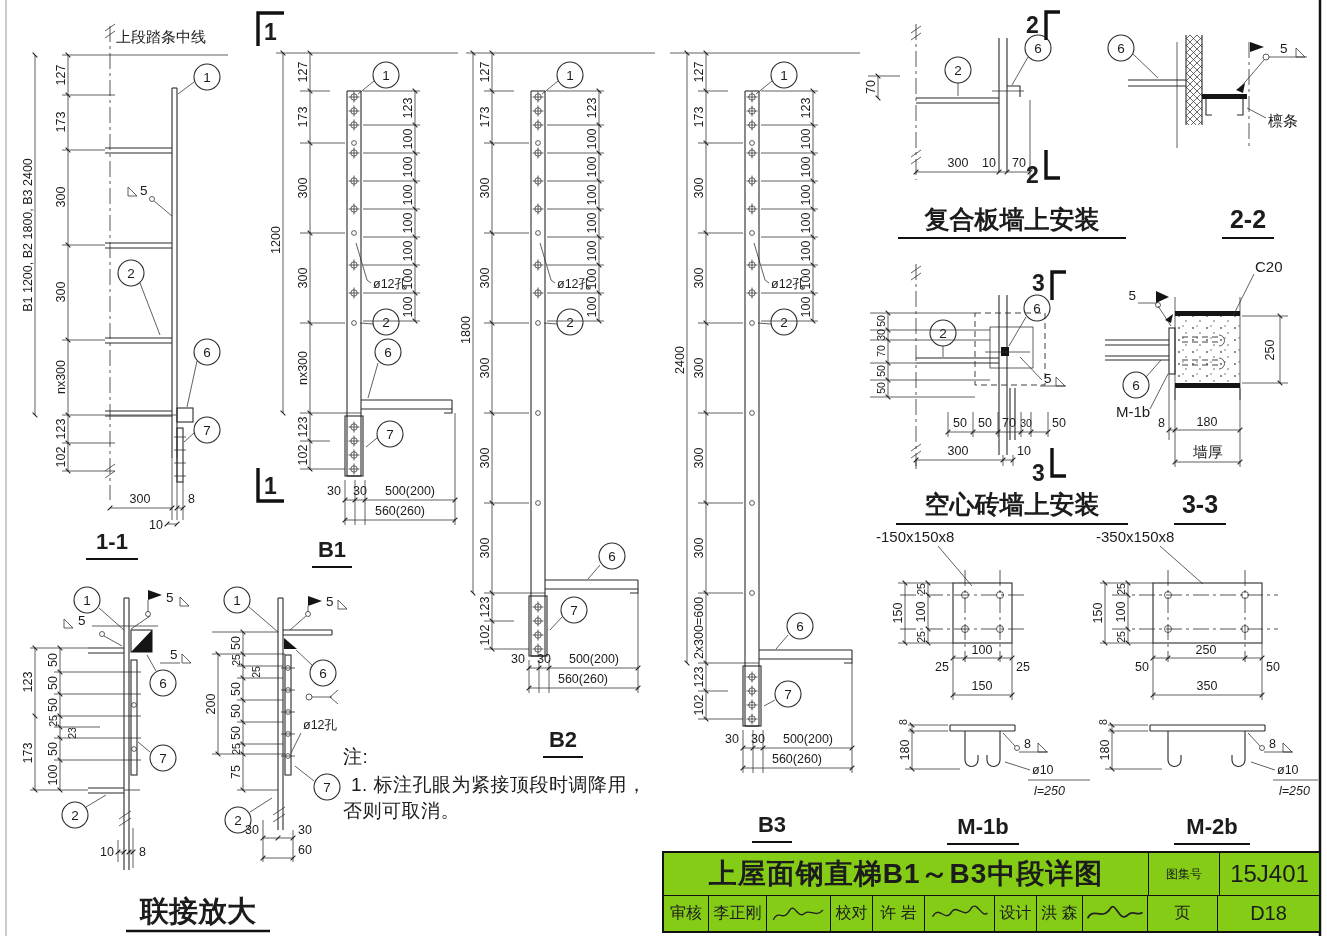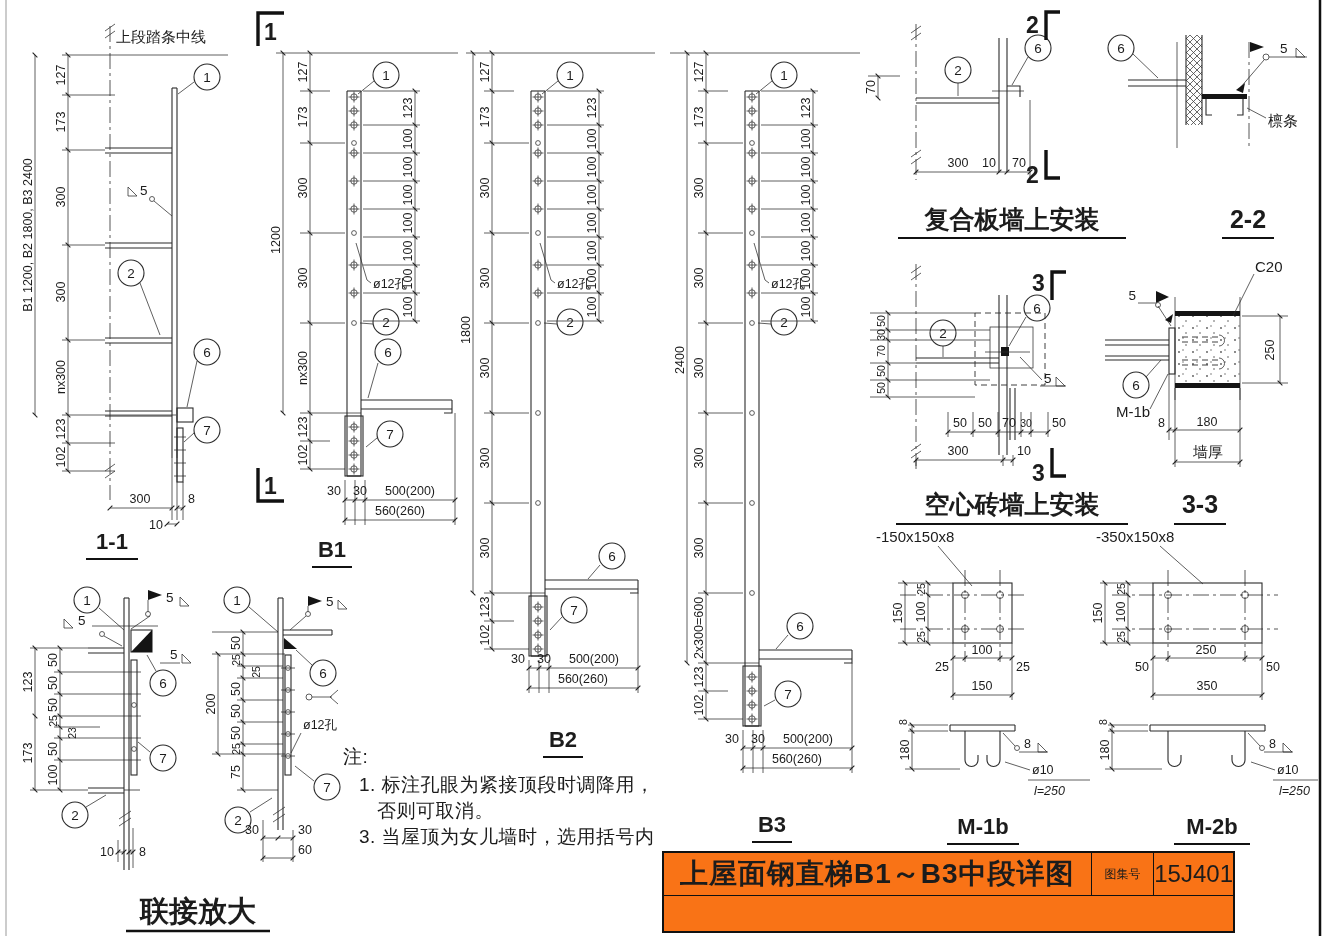--- a/index.html
+++ b/index.html
@@ -14,23 +14,23 @@
   .dim{font-size:12.5px}
   .dimS{font-size:10.5px}
   .call{font-size:13.5px}
   .lbl{font-size:15px}
   .ttl{font-size:22px;font-weight:bold}
   .cttl{font-size:25px;font-weight:bold}
   .secn{font-size:23px;font-weight:bold}
   .it{font-style:italic}
   .notes{position:absolute;font-size:19px;line-height:26px;letter-spacing:0.5px}
   .notes .h{margin-bottom:2px}
-  .n1{margin-left:16px}
-  .n2{margin-left:34px}
-  .tb{position:absolute;left:662px;top:851px;width:573px;height:82px;border:2.5px solid #111;box-sizing:border-box;display:flex;flex-direction:column;background:#f97316}
+  .n1{margin-left:8px}
+  .n2{}
+  .tb{position:absolute;left:662px;top:851px;width:659px;height:82px;border:2.5px solid #111;box-sizing:border-box;display:flex;flex-direction:column;background:#84cc16}
   .tb-r1{display:flex;height:42px;border-bottom:1.5px solid #111}
   .tb-title{width:484px;display:flex;align-items:center;justify-content:center;font-size:28px;font-weight:bold;border-right:1.5px solid #111;letter-spacing:1px}
   .tb-lab{width:70px;display:flex;align-items:center;justify-content:center;font-size:12px;border-right:1.5px solid #111}
   .tb-val{flex:1;display:flex;align-items:center;justify-content:center;font-size:24px}
   .tb-r2{display:flex;flex:1}
   .tb-c{display:flex;align-items:center;justify-content:center;border-right:1.5px solid #111;font-size:16px;box-sizing:border-box}
   .sig{display:block}
 </style>
 </head>
 <body>
@@ -1053,22 +1053,46 @@
   <text class="dim it" x="1279" y="795">l=250</text>
   <text class="ttl" text-anchor="middle" x="1212" y="834">M-2b</text>
   <line x1="1174" y1="844" x2="1250" y2="844" stroke="#111" stroke-width="2.2"></line>
 </g>
 </svg>
 
 <div class="notes" style="left:343px;top:744px;width:330px">
   <div class="h">注:</div>
   <div class="n1">1. 标注孔眼为紧接顶段时调降用，</div>
   <div class="n2">否则可取消。</div>
-  <div class="n1">3. 当屋顶为女儿墙时，选用括号内</div>
 </div>
 
 <div class="tb">
   <div class="tb-r1">
     <div class="tb-title">上屋面钢直梯B1～B3中段详图</div>
     <div class="tb-lab">图集号</div>
     <div class="tb-val">15J401</div>
   </div>
+  <div class="tb-r2">
+    <div class="tb-c" style="width:45px">审核</div>
+    <div class="tb-c" style="width:58px">李正刚</div>
+    <div class="tb-c" style="width:64px">
+        <svg class="sig" width="58" height="28" viewBox="0 0 70 30">
+          <path d="M4,22 C10,8 16,26 24,10 C30,2 34,22 42,14 C48,9 56,20 64,10" fill="none" stroke="#222" stroke-width="1.6"></path>
+        </svg>
+      </div>
+    <div class="tb-c" style="width:42px">校对</div>
+    <div class="tb-c" style="width:52px">许 岩</div>
+    <div class="tb-c" style="width:70px">
+        <svg class="sig" width="62" height="28" viewBox="0 0 70 30">
+          <path d="M4,18 C12,4 18,26 26,12 C32,4 40,22 48,8 C54,0 60,20 66,14" fill="none" stroke="#222" stroke-width="1.6"></path>
+        </svg>
+      </div>
+    <div class="tb-c" style="width:42px">设计</div>
+    <div class="tb-c" style="width:46px">洪 森</div>
+    <div class="tb-c" style="width:65px">
+        <svg class="sig" width="60" height="28" viewBox="0 0 70 30">
+          <path d="M3,20 C10,6 20,24 30,8 C36,0 40,26 50,16 C56,10 62,18 67,13" fill="none" stroke="#222" stroke-width="2"></path>
+        </svg>
+      </div>
+    <div class="tb-c" style="width:70px">页</div>
+    <div class="tb-c" style="flex:1;border-right:none;font-size:20px">D18</div>
+  </div>
 </div>
 
 </body></html>

